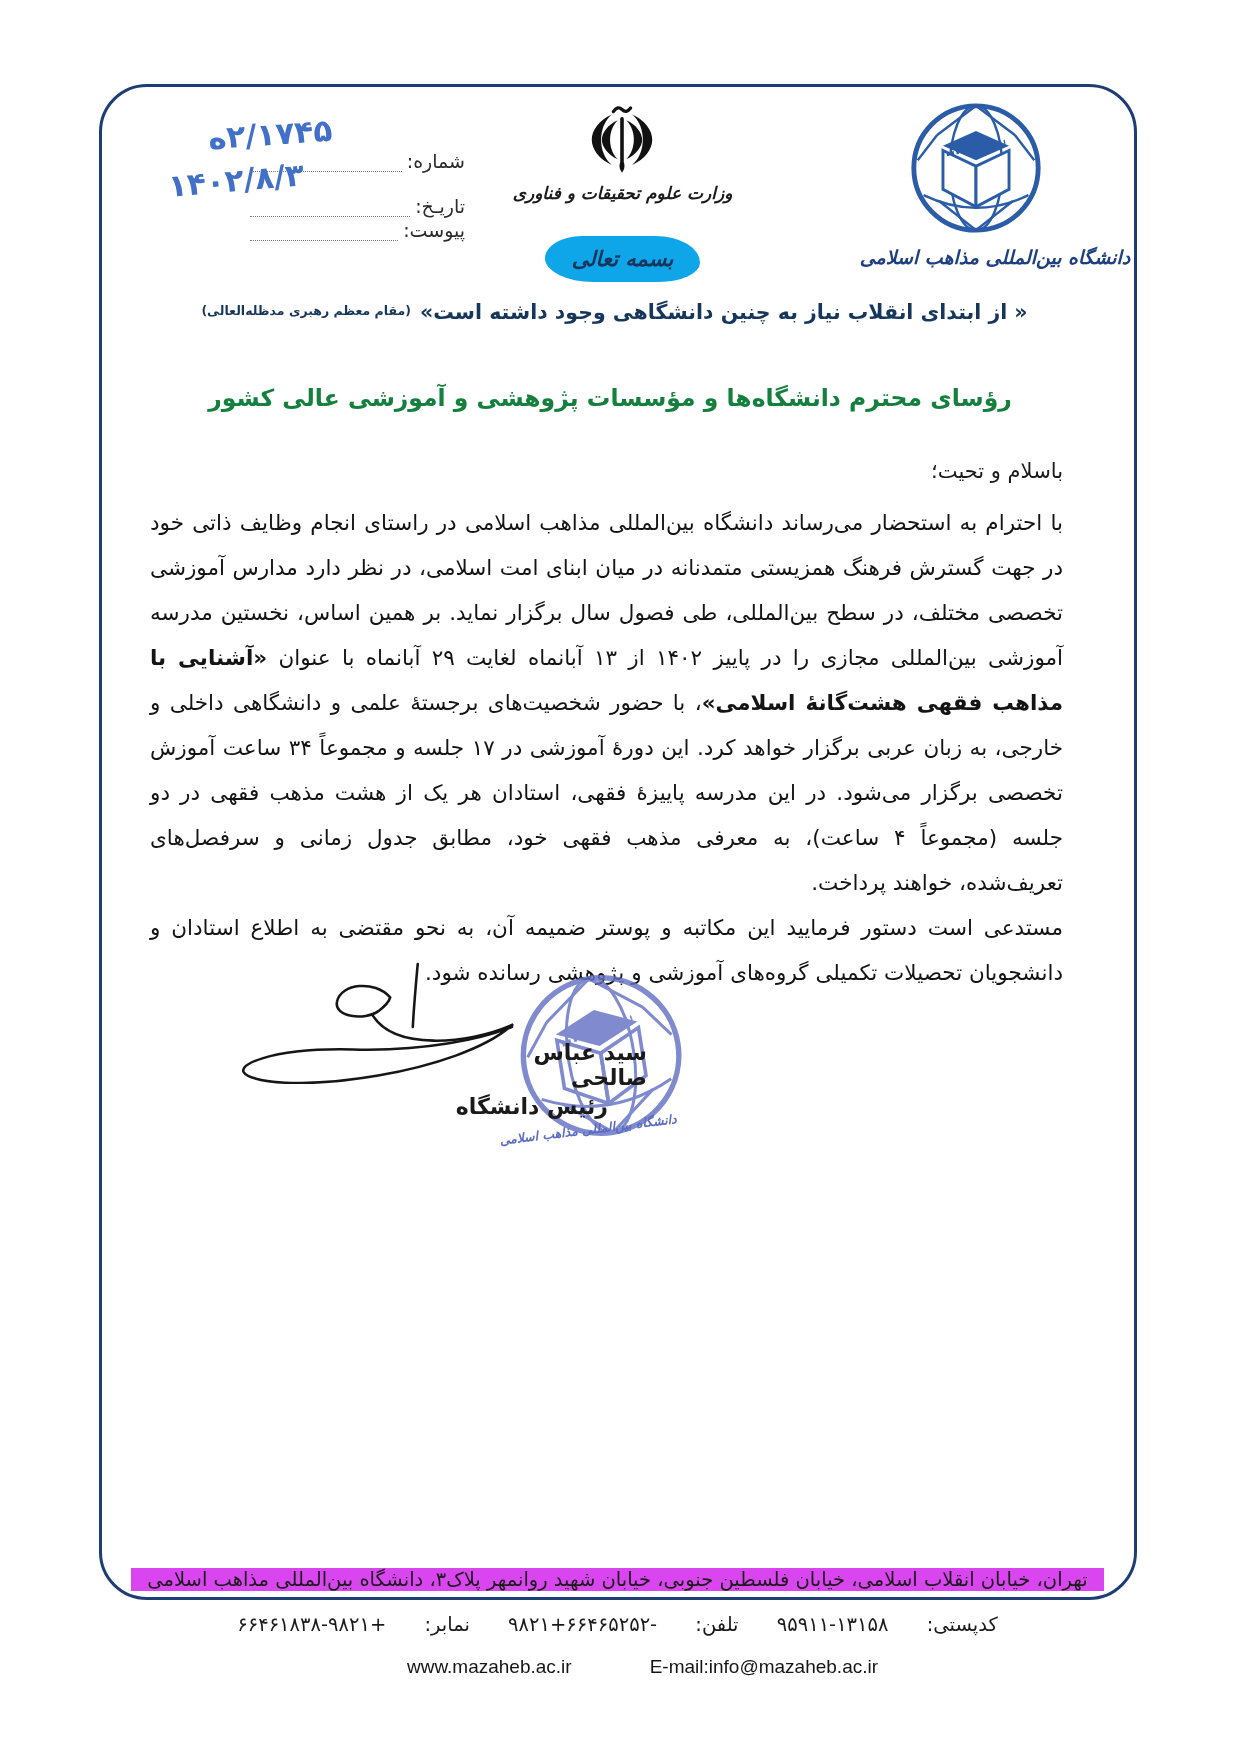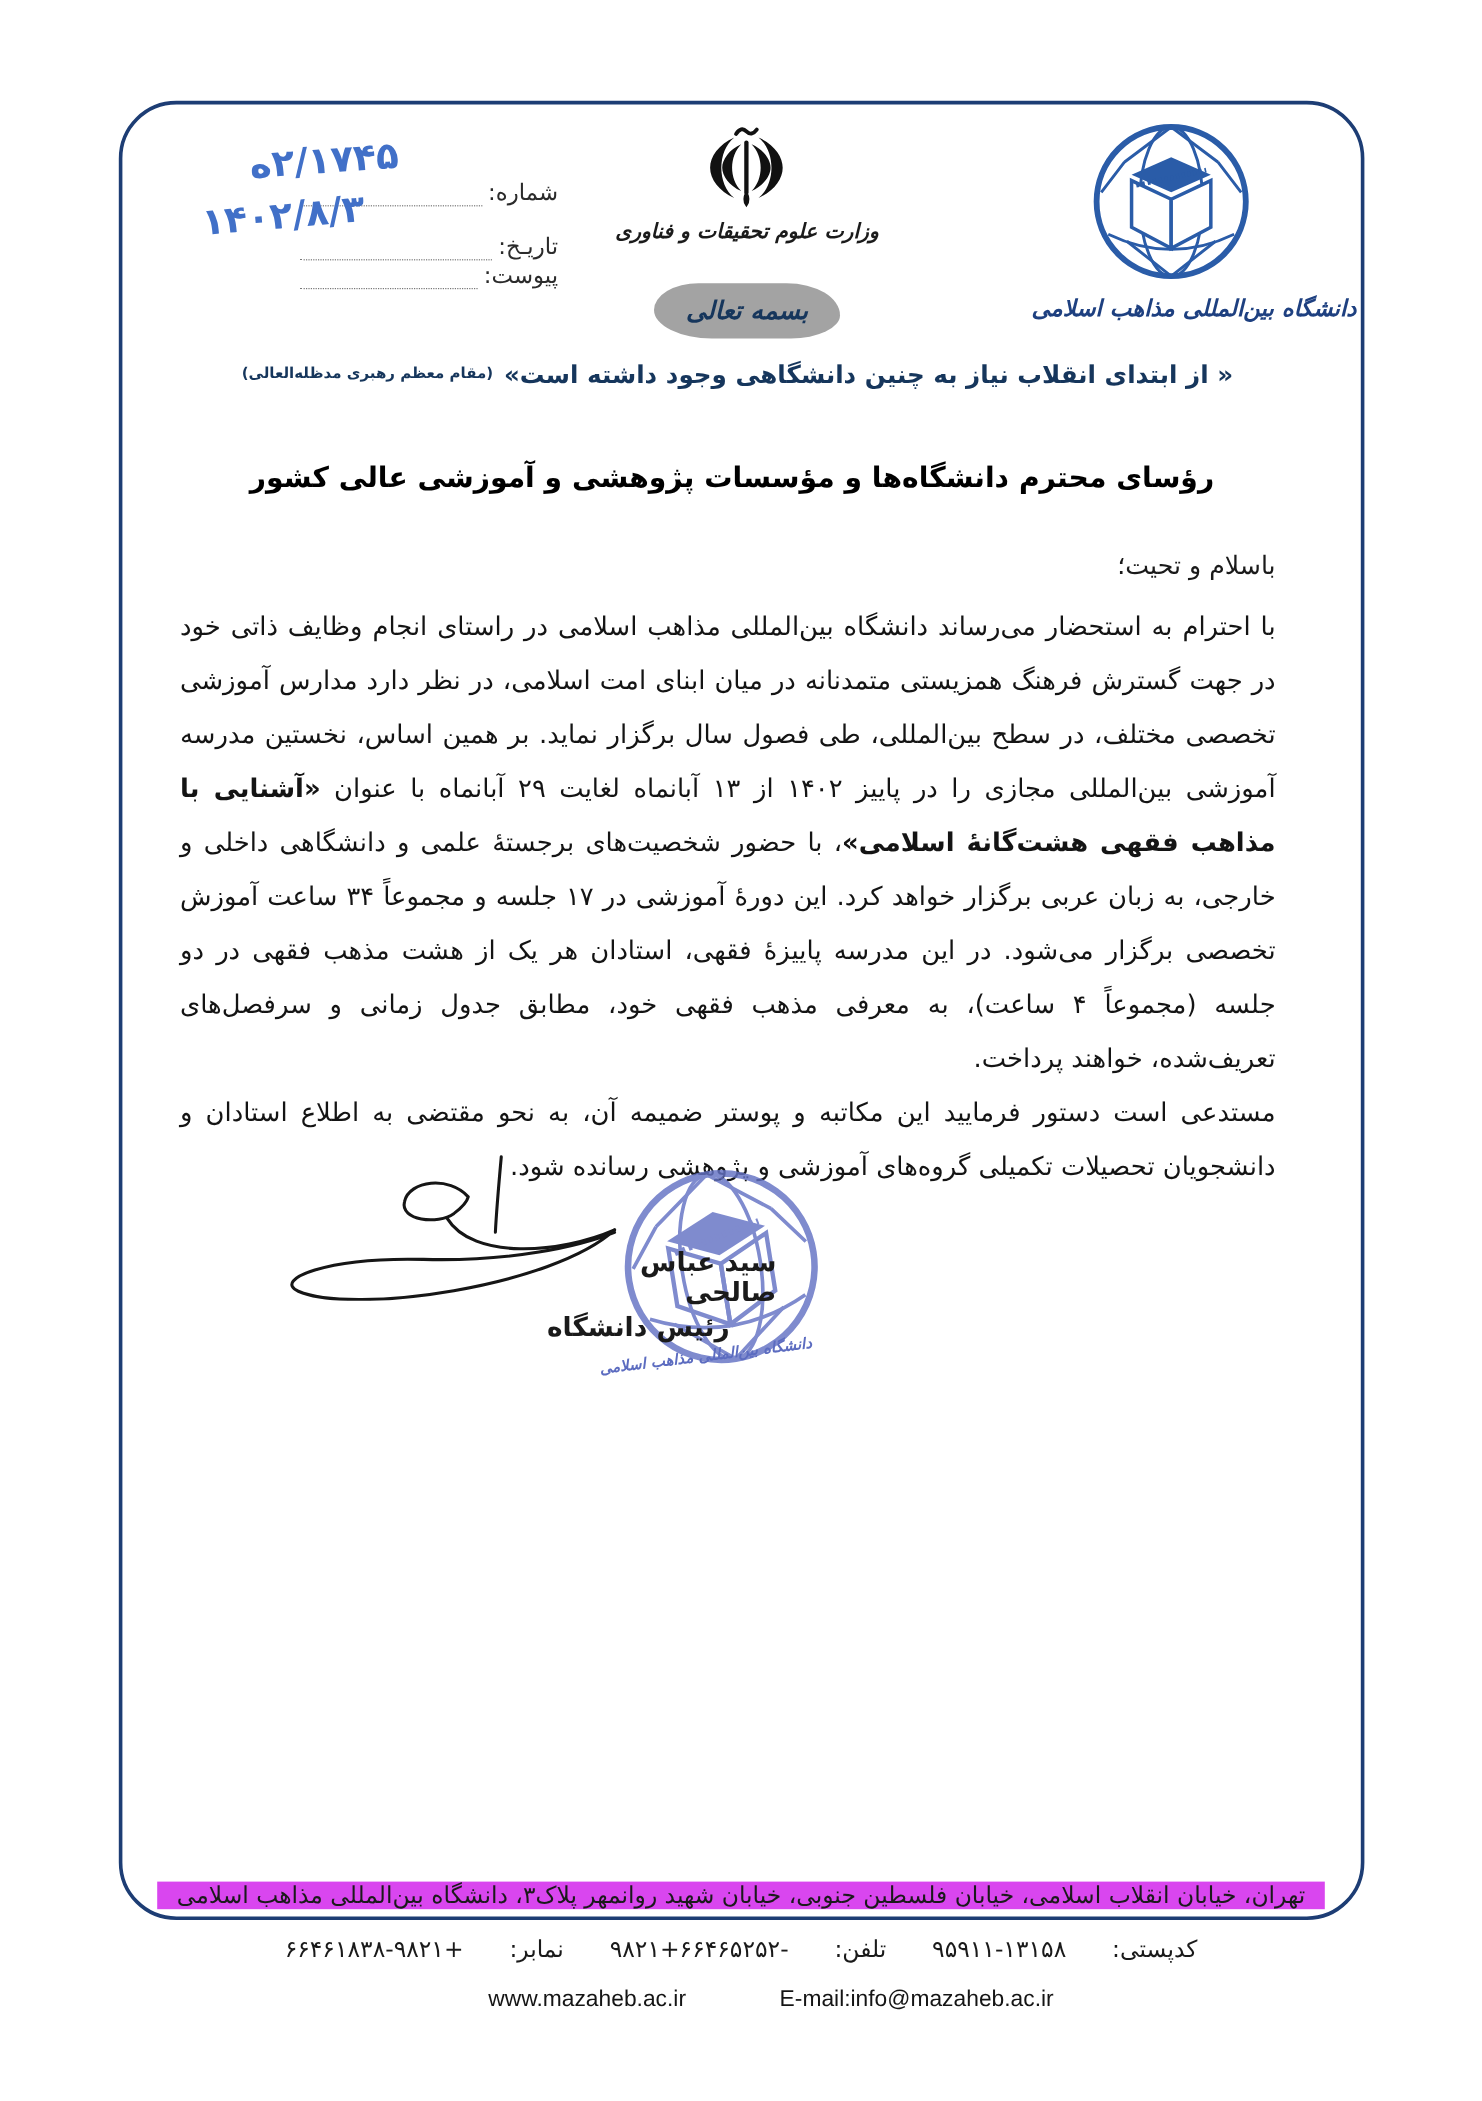--- a/index.html
+++ b/index.html
@@ -10,33 +10,33 @@
   .frame{left:99px;top:84px;width:1032px;height:1510px;border:3.5px solid #1d3d74;border-radius:48px;}
   
   .fieldrow{left:250px;width:215px;direction:rtl;display:flex;align-items:flex-end;gap:5px;
             font-size:19px;color:#2b2b2b;}
   .fieldrow .lbl{white-space:nowrap;}
   .leader{flex:1;border-bottom:1.6px dotted #777;height:20px;}
   .hand{color:#4170c8;font-size:31px;font-weight:bold;white-space:nowrap;direction:rtl;}
   
   .ministry{left:495px;top:183px;width:255px;text-align:center;font-size:17px;font-weight:bold;
             font-style:italic;color:#1b1b1b;direction:rtl;}
-  .besmele{left:545px;top:236px;width:155px;height:46px;background:#a3a3a3;
+  .besmele{left:545px;top:236px;width:155px;height:46px;background:#0ea5e9;
            border-radius:50px 60px 55px 65px / 30px 36px 26px 32px;display:flex;align-items:center;
            justify-content:center;font-size:21px;font-weight:bold;font-style:italic;color:#16365c;direction:rtl;}
   .uniname{left:840px;top:246px;width:310px;text-align:center;font-size:19px;font-weight:bold;
            font-style:italic;color:#1e4080;direction:rtl;}
   
   .quote{top:300px;left:230px;width:760px;display:flex;direction:rtl;justify-content:center;
          align-items:center;gap:9px;color:#16365c;}
   .quote .q{font-size:20.5px;font-weight:bold;white-space:nowrap;}
   .quote .attr{font-size:12.5px;font-weight:bold;white-space:nowrap;position:relative;top:-2px;}
   .quote .dash{width:40px;height:3px;background:#16365c;border-radius:2px;}
   .recipient{top:384px;left:160px;width:900px;text-align:center;font-size:23.5px;font-weight:bold;
-             color:#000000;direction:rtl;}
+             color:#15803d;direction:rtl;}
   .salutation{top:459px;left:150px;width:913px;direction:rtl;text-align:right;font-size:21px;}
   .bodytxt{top:500px;left:150px;width:913px;direction:rtl;text-align:justify;text-align-last:right;
            font-size:21.5px;line-height:45px;color:#141414;}
   .bodytxt p{margin:0;}
   .b{font-weight:bold;}
   
   .sig-svg{left:225px;top:956px;}
   .signer-name{left:462px;top:1040px;width:185px;font-size:22px;font-weight:bold;direction:rtl;text-align:right;}
   .signer-title{left:448px;top:1094px;width:160px;font-size:22px;font-weight:bold;direction:rtl;text-align:right;}
   .stamp{left:518px;top:970px;width:175px;height:195px;transform:rotate(-9deg);opacity:.82;}

